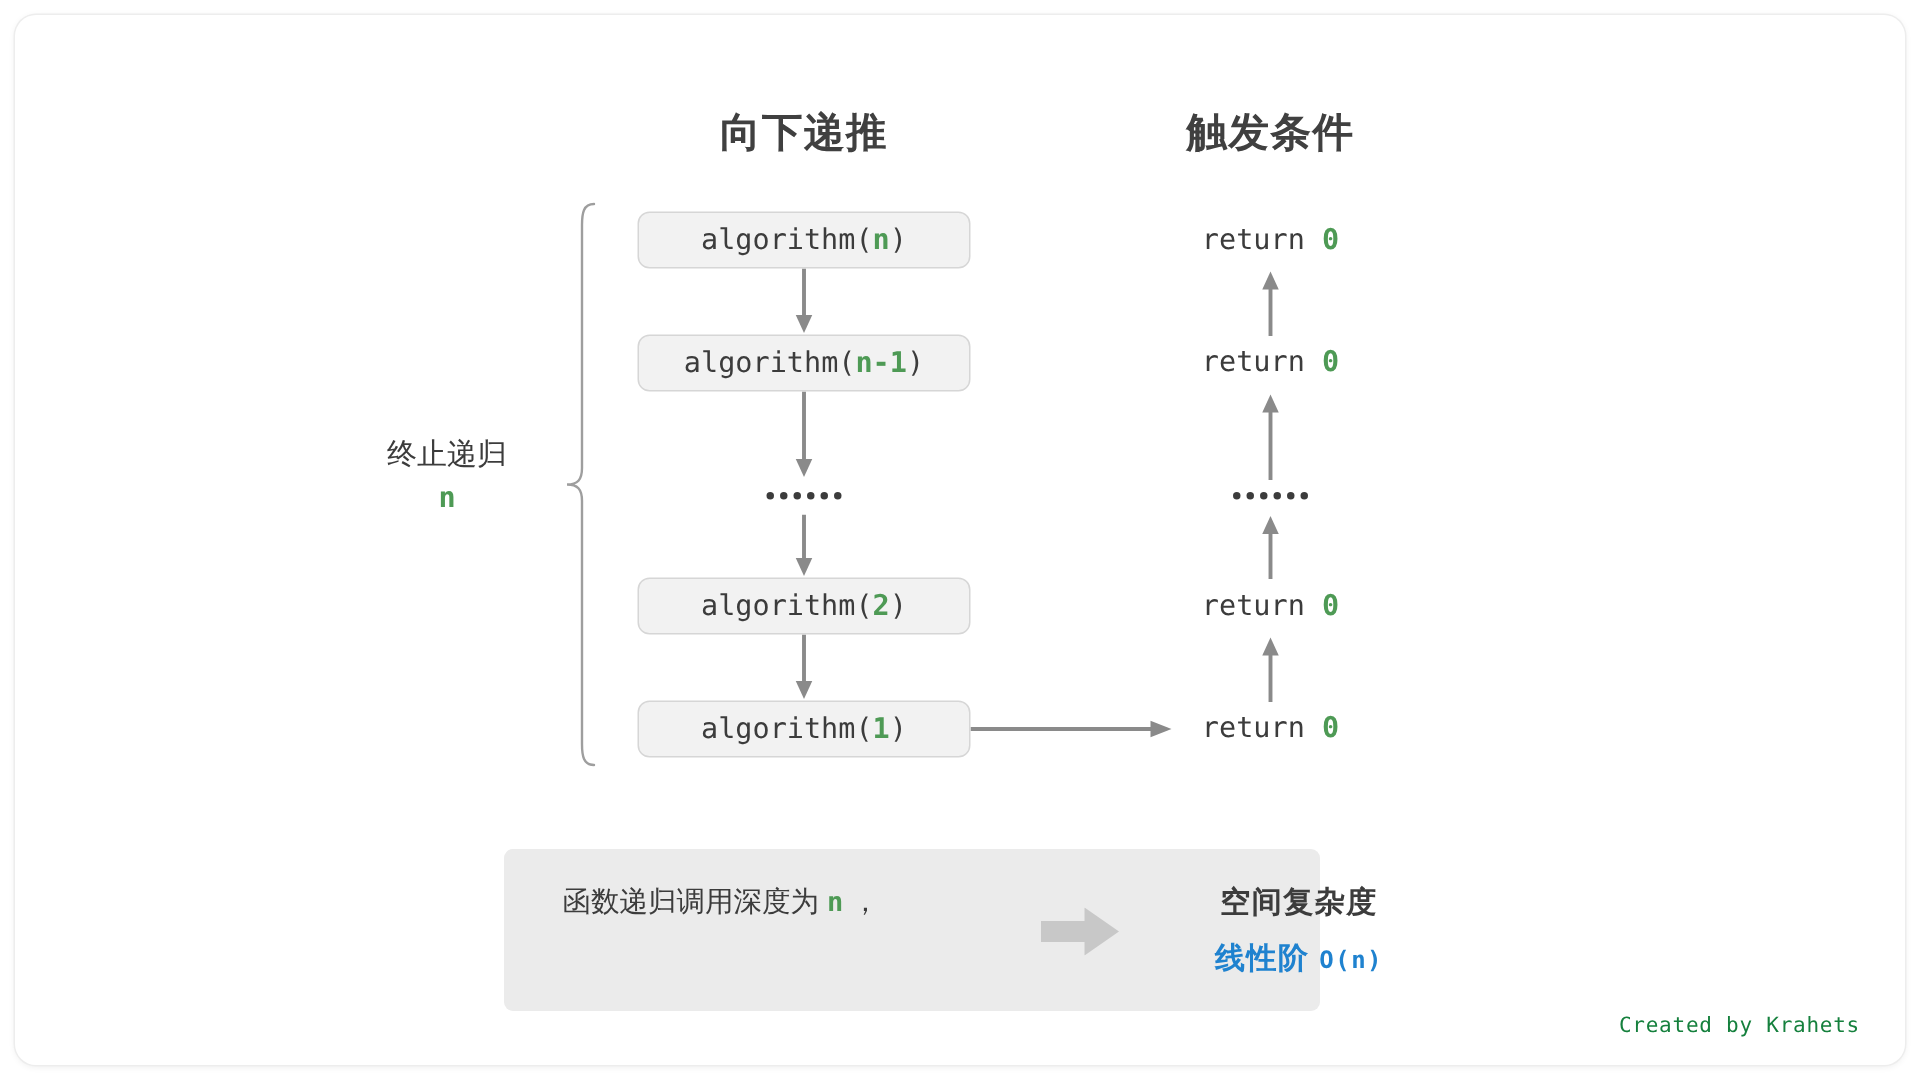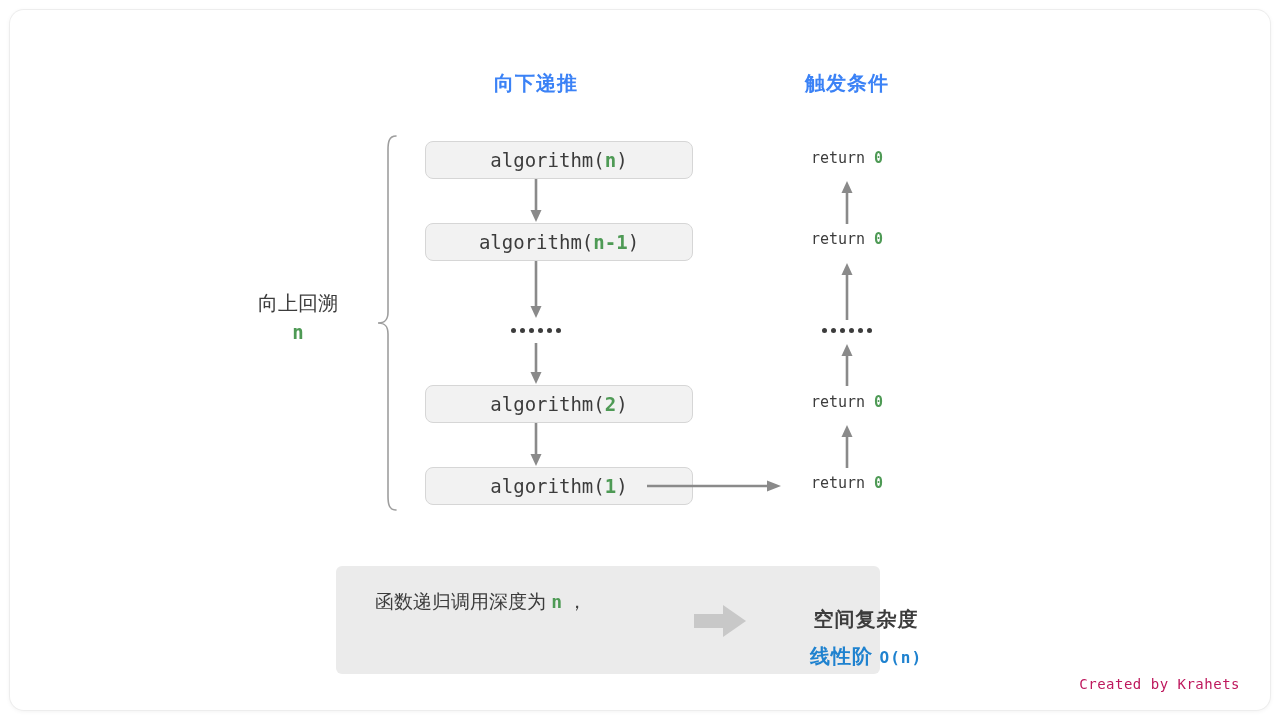--- a/index.html
+++ b/index.html
@@ -24,32 +24,32 @@
     border-radius: 14px;
     box-shadow: 0 0 0 1px #ededed, 0 1px 5px rgba(0,0,0,0.07);
     overflow: hidden;
   }
 
   .abs { position: absolute; }
 
   
   .col-header {
     position: absolute;
-    font-size: 20px;
-    font-weight: bold;
-    color: #3b82f6;
+    font-size: 27px;
+    font-weight: bold;
+    color: #404040;
     letter-spacing: 1px;
     white-space: nowrap;
     transform: translateX(-50%);
   }
 
   
   .call-box {
     position: absolute;
-    width: 268px;
+    width: 222px;
     height: 38px;
     left: 415px;
     box-sizing: border-box;
     background: #f2f2f2;
     border: 1px solid #d6d6d6;
     border-radius: 8px;
     display: flex;
     align-items: center;
     justify-content: center;
     font-family: "DejaVu Sans Mono", "Liberation Mono", monospace;
@@ -60,21 +60,21 @@
   .call-box .arg {
     color: #4e9a55;
     font-weight: bold;
   }
 
   
   .ret {
     position: absolute;
     transform: translateX(-50%);
     font-family: "DejaVu Sans Mono", "Liberation Mono", monospace;
-    font-size: 15px;
+    font-size: 19px;
     color: #3c3c3c;
     white-space: nowrap;
   }
   .ret .val {
     color: #4e9a55;
     font-weight: bold;
   }
 
   
   .dots {
@@ -172,59 +172,58 @@
     text-align: center;
     line-height: 37px;
     white-space: nowrap;
   }
   #summary-right .r1 {
     display: block;
     font-size: 20px;
     font-weight: bold;
     color: #3c3c3c;
     letter-spacing: 1px;
-    margin-top: 17px;
   }
   #summary-right .r2 {
     display: block;
     font-size: 20px;
     font-weight: bold;
     color: #1f82cf;
     letter-spacing: 1px;
   }
   #summary-right .r2 .mono {
     font-family: "DejaVu Sans Mono", "Liberation Mono", monospace;
     font-size: 16px;
   }
 
   
   #watermark {
     position: absolute;
     right: 30px;
     bottom: 18px;
     font-family: "DejaVu Sans Mono", "Liberation Mono", monospace;
     font-size: 14px;
-    color: #be185d;
+    color: #15803d;
     letter-spacing: 0.5px;
   }
 </style>
 </head>
 <body>
 
 <div id="card">
 
   <div class="col-header" style="left:526px; top:60px;">向下递推</div>
   <div class="col-header" style="left:837px; top:60px;">触发条件</div>
 
   <svg class="abs" style="left:366px; top:124px;" width="22" height="378" viewBox="0 0 22 378">
     <path d="M20 2 C 13 2, 12 8, 12 16 L 12 178 C 12 186, 9 189, 2 189 C 9 189, 12 192, 12 200 L 12 362 C 12 370, 13 376, 20 376" fill="none" stroke="#9e9e9e" stroke-width="1.6" stroke-linecap="round"></path>
   </svg>
 
   <div class="depth-label" style="left:288px; top:278px;">
-    <span class="t1">向上回溯</span>
+    <span class="t1">终止递归</span>
     <span class="t2">n</span>
   </div>
 
   <div class="call-box" style="top:131px;">
     <span>algorithm(</span>
       <span class="arg">n</span>
       <span>)</span>
   </div>
 
   <div class="call-box" style="top:213px;">

